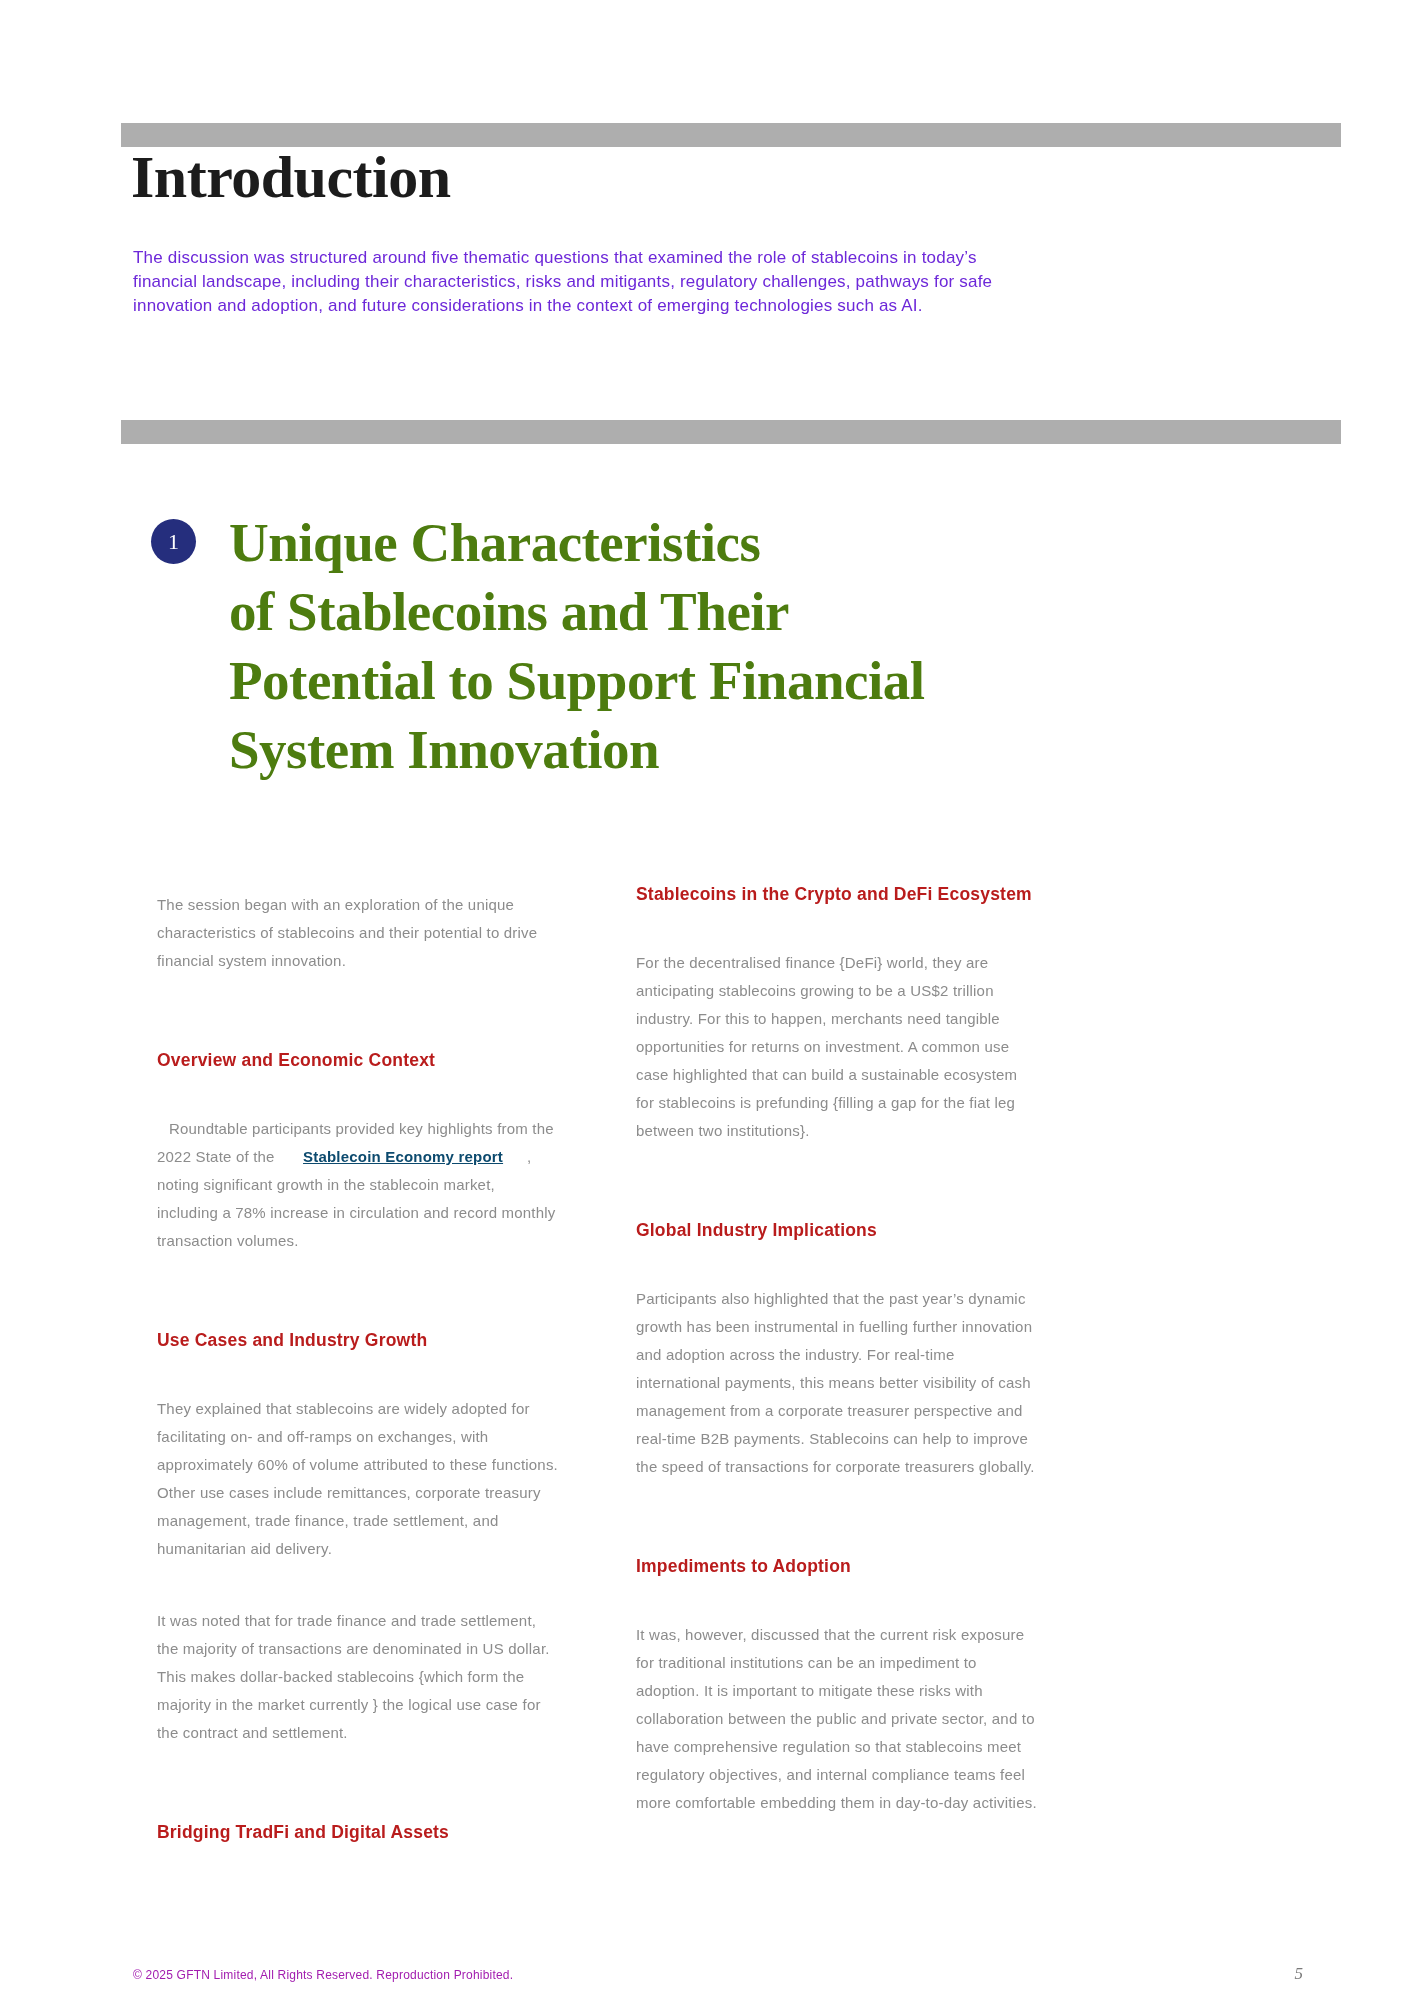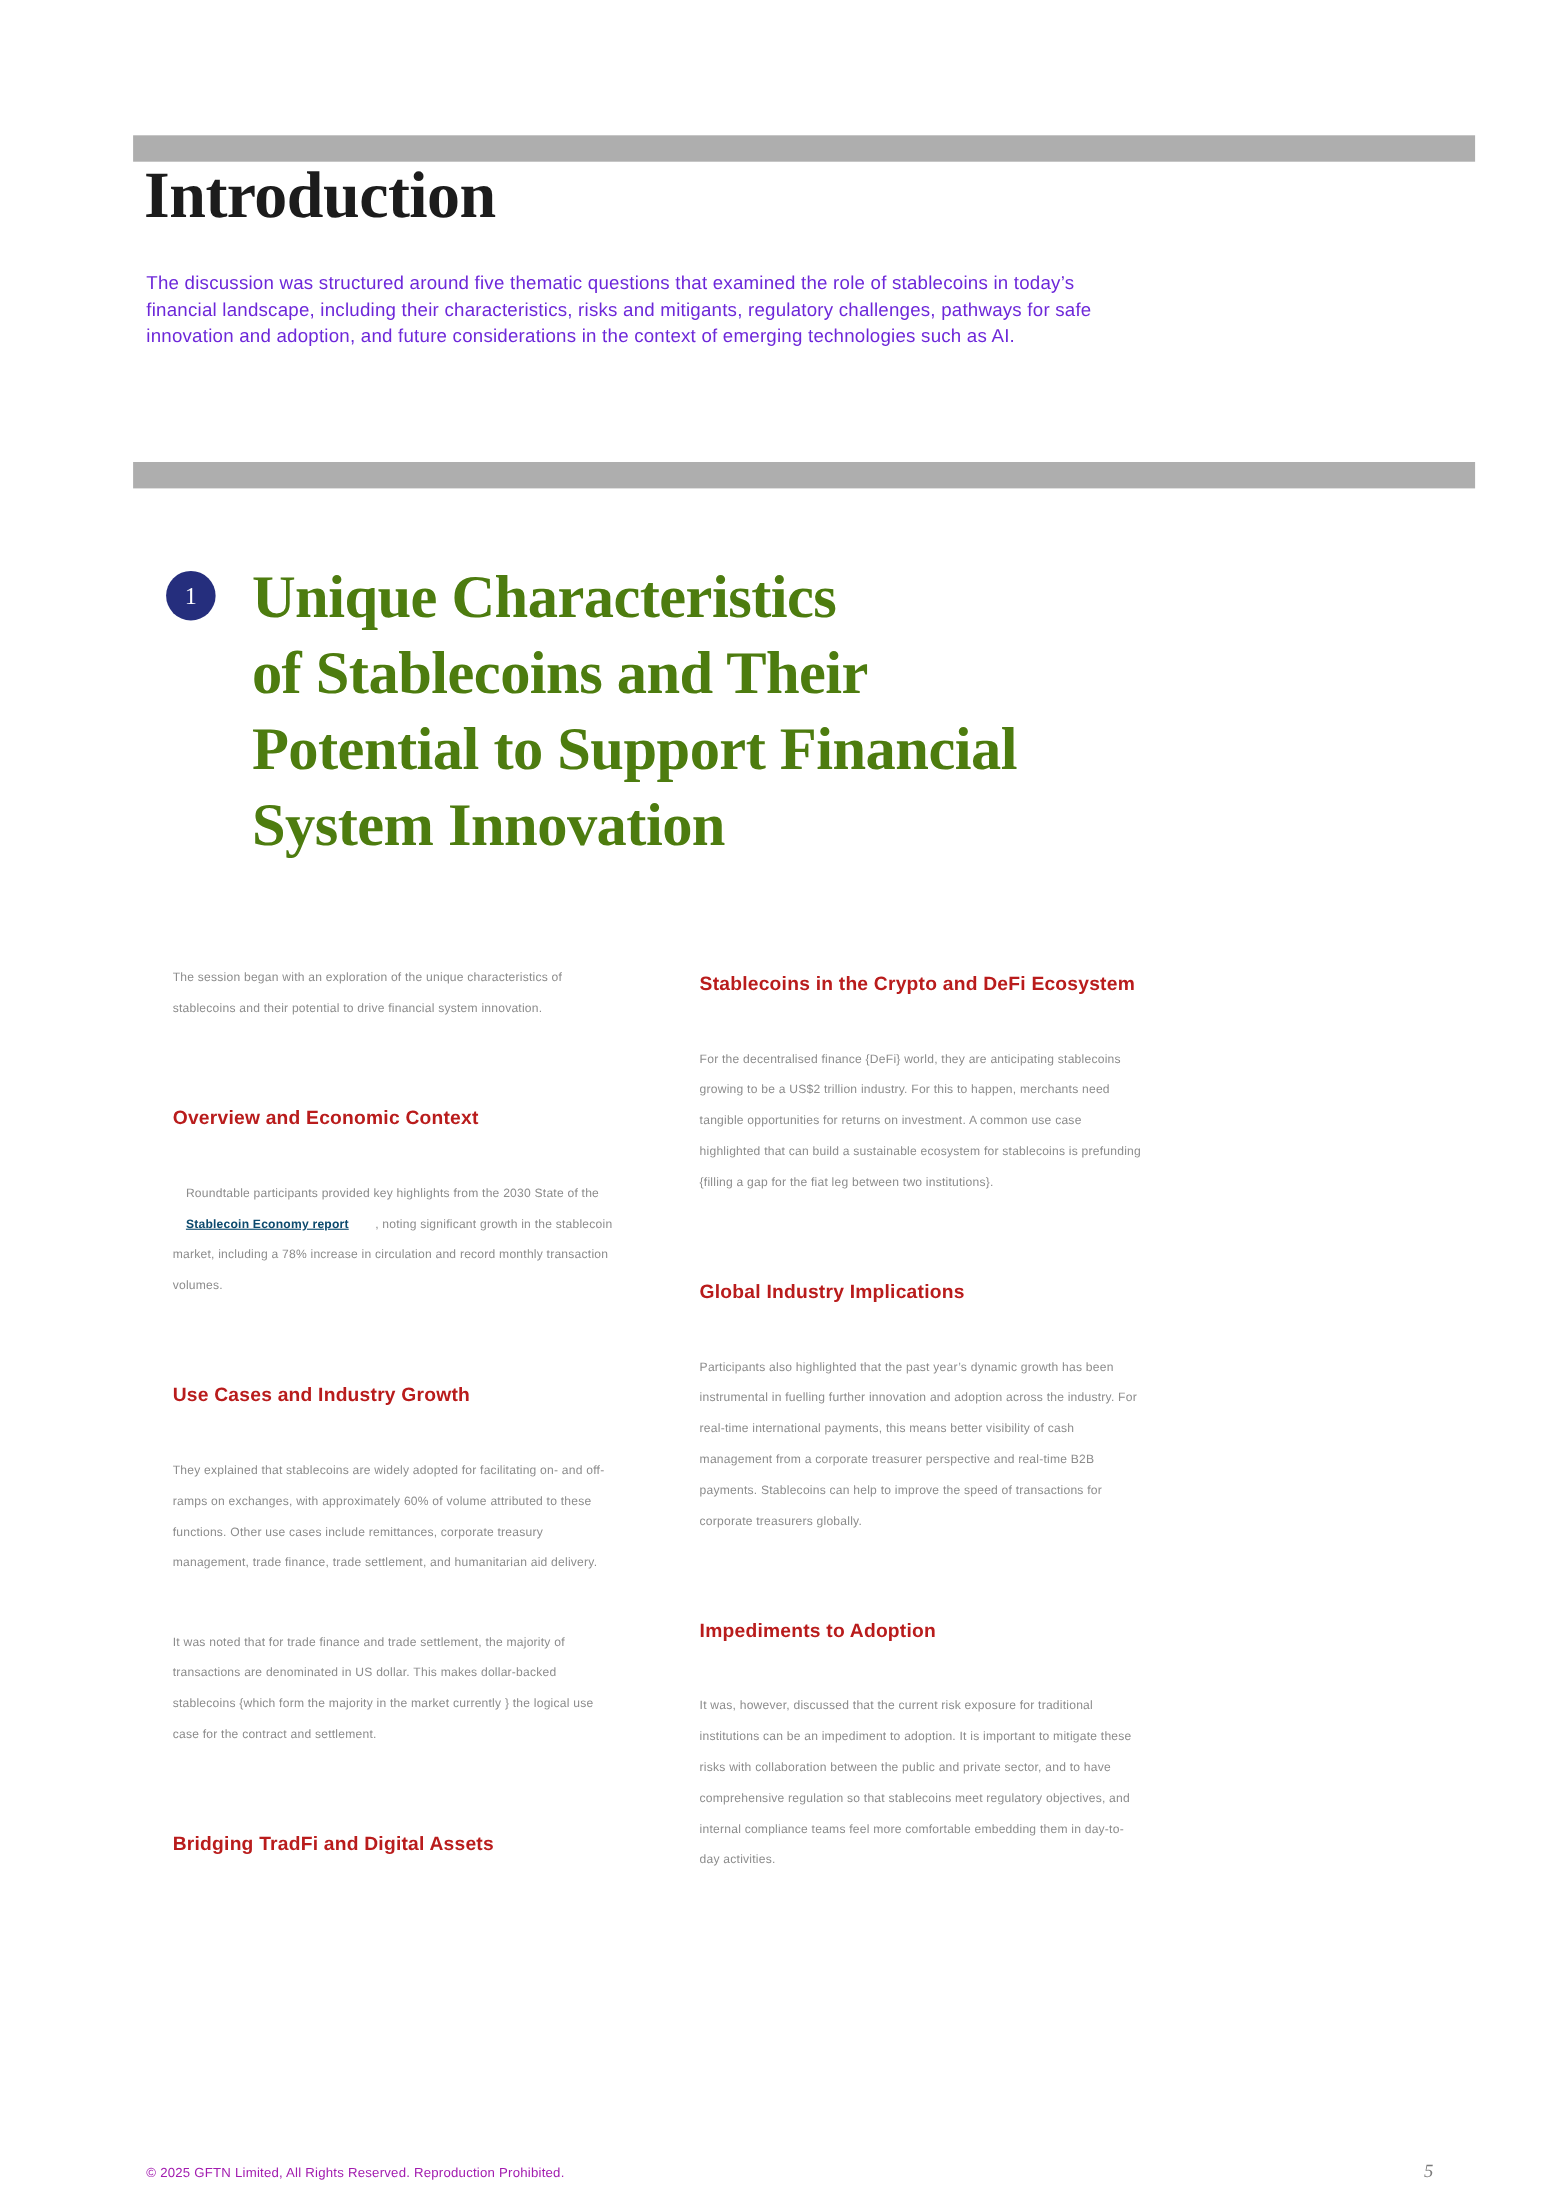--- a/index.html
+++ b/index.html
@@ -44,22 +44,22 @@
     color:#4d7c0f; letter-spacing:-0.5px;
     white-space:pre-line;
   }
 
   .columns {
     position:absolute; left:97px; top:815px;
     display:flex; gap:29px;
   }
   .col { width:450px; }
   .col p {
-    font-size:11px; line-height:28px; color:#8c8c8c;
-    letter-spacing:0.2px; margin:0 0 20px 0;
+    font-size:15px; line-height:28px; color:#8c8c8c;
+    letter-spacing:0.2px; margin:16px 0 20px 0;
   }
   .col h3 {
     font-size:17.5px; line-height:22px; font-weight:700;
     color:#b91c1c; letter-spacing:0.2px;
     margin:50px 0 20px 0;
   }
   .col h3:first-child { margin-top:8px; }
   .inline-link {
     color:#0c4a6e; font-weight:700;
     text-decoration:underline; cursor:pointer;
@@ -102,21 +102,21 @@
 of Stablecoins and Their
 Potential to Support Financial
 System Innovation</h2>
 
   <div class="columns">
 
     <div class="col">
       <p>The session began with an exploration of the unique characteristics of stablecoins and their potential to drive financial system innovation.</p>
 
       <h3>Overview and Economic Context</h3>
-      <p><span>Roundtable participants provided key highlights from the 2030 State of the </span><span class="inline-link">Stablecoin Economy report</span><span>, noting significant growth in the stablecoin market, including a 78% increase in circulation and record monthly transaction volumes.</span></p>
+      <p><span>Roundtable participants provided key highlights from the 2022 State of the </span><span class="inline-link">Stablecoin Economy report</span><span>, noting significant growth in the stablecoin market, including a 78% increase in circulation and record monthly transaction volumes.</span></p>
 
       <h3>Use Cases and Industry Growth</h3>
       <p>They explained that stablecoins are widely adopted for facilitating on- and off-ramps on exchanges, with approximately 60% of volume attributed to these functions. Other use cases include remittances, corporate treasury management, trade finance, trade settlement, and humanitarian aid delivery.</p>
       <p>It was noted that for trade finance and trade settlement, the majority of transactions are denominated in US dollar. This makes dollar-backed stablecoins {which form the majority in the market currently } the logical use case for the contract and settlement.</p>
 
       <h3>Bridging TradFi and Digital Assets</h3>
     </div>
 
     <div class="col">
       <h3>Stablecoins in the Crypto and DeFi Ecosystem</h3>

